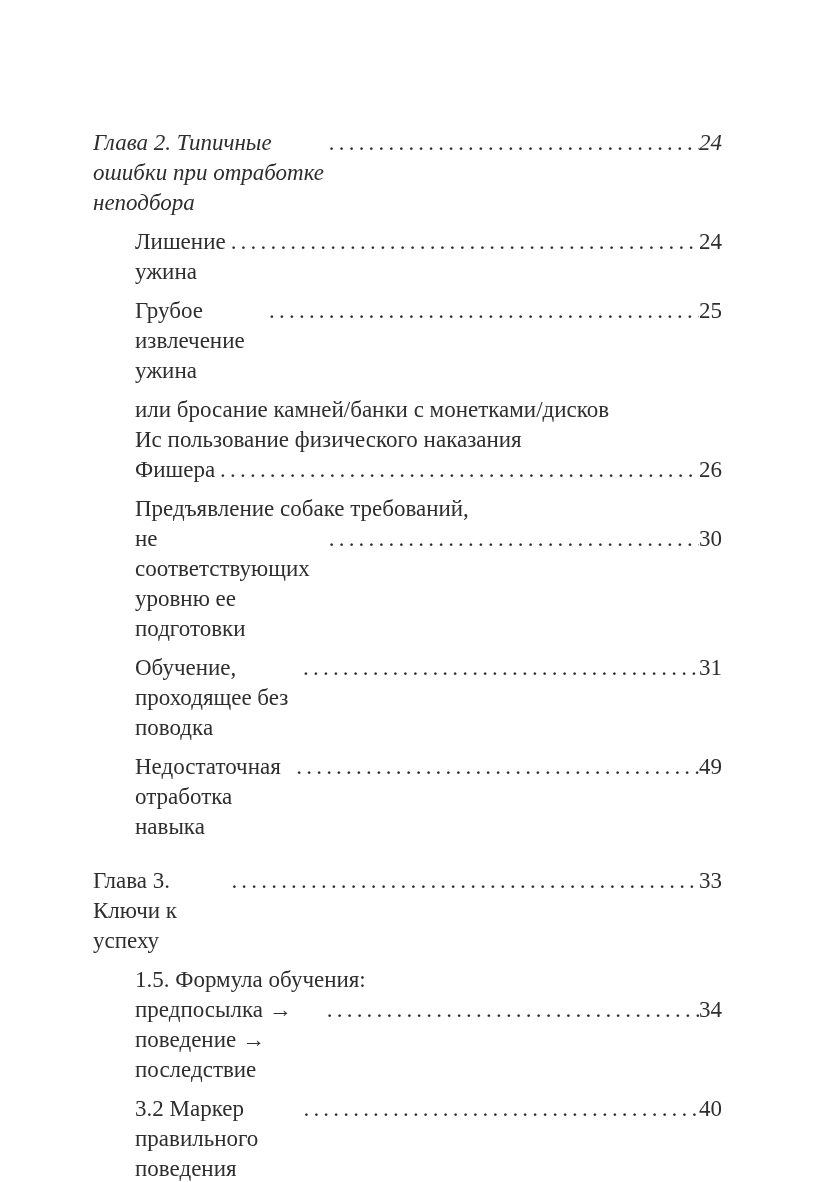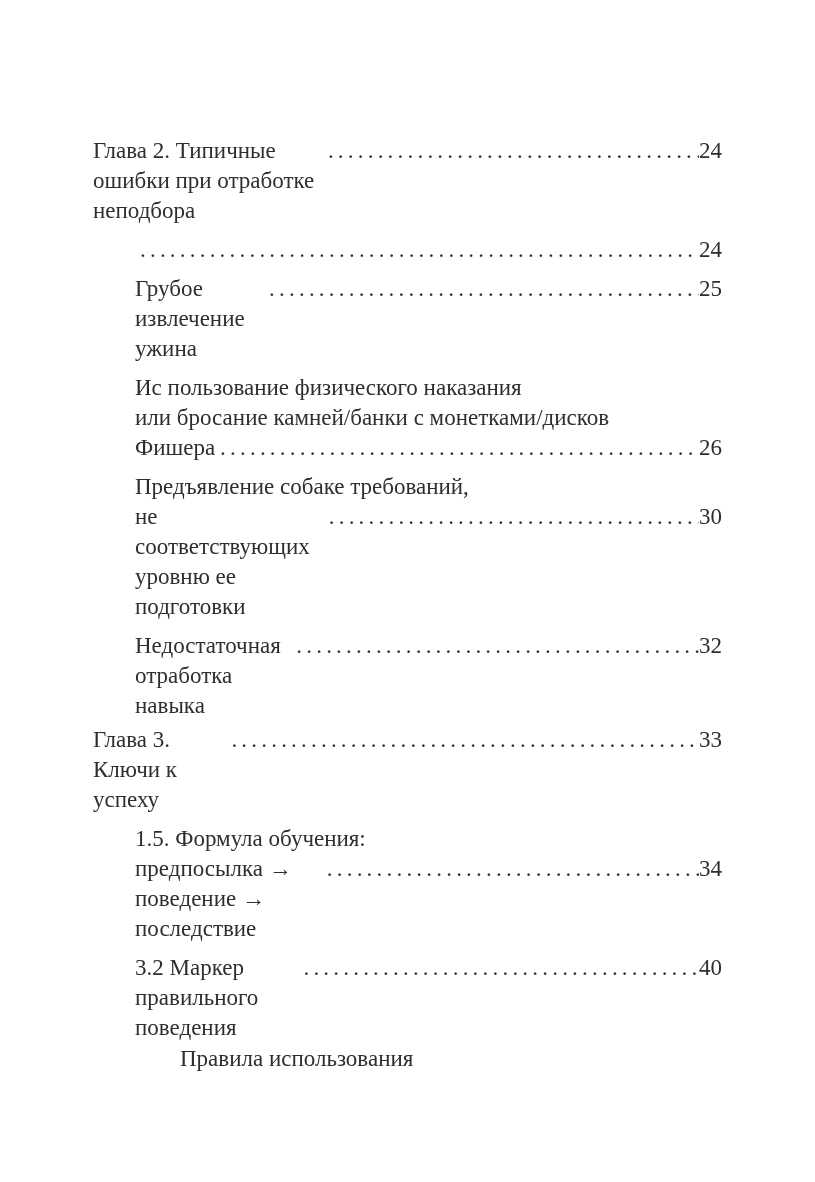--- a/index.html
+++ b/index.html
@@ -12,22 +12,22 @@
     position: relative;
   }
   .toc {
     position: absolute;
     left: 93px; top: 128px;
     width: 629px;
     font-size: 23px;
     line-height: 30px;
   }
   .entry { margin-top: 9px; }
-  .entry.lvl0 { margin-top: 4px; }
-  .entry:first-child { margin-top: 8px; }
+  .entry.lvl0 { margin-top: 24px; }
+  .entry:first-child { margin-top: 0; font-style: italic; }
   .entry.lvl1 { padding-left: 42px; }
   .entry.lvl2 { padding-left: 87px; margin-top: 1px; }
   .line { display: flex; align-items: baseline; }
   .t { white-space: pre-wrap; }
   .leader {
     flex: 1 1 auto;
     min-width: 0;
     overflow: hidden;
     white-space: nowrap;
     padding-left: 5px;
@@ -44,59 +44,67 @@
 <div class="toc" id="toc">
     <div class="entry lvl0">
       <div class="line">
         <span class="t">Глава 2. Типичные ошибки при отработке неподбора</span>
         <span class="leader"></span>
         <span class="pg">24</span>
       </div>
     </div>
     <div class="entry lvl1">
       <div class="line">
+        <span class="t">Лишение ужина</span>
         <span class="leader"></span>
         <span class="pg">24</span>
       </div>
     </div>
     <div class="entry lvl1">
       <div class="line">
         <span class="t">Грубое извлечение ужина</span>
         <span class="leader"></span>
         <span class="pg">25</span>
       </div>
     </div>
     <div class="entry lvl1">
       <div class="line">
-        <span class="t">Ис пользование физического наказания</span>
+        <span class="t">или бросание камней/банки с монетками/дисков</span>
       </div>
       <div class="line">
-        <span class="t">или бросание камней/банки с монетками/дисков</span>
+        <span class="t">Ис пользование физического наказания</span>
       </div>
       <div class="line">
         <span class="t">Фишера</span>
         <span class="leader"></span>
         <span class="pg">26</span>
       </div>
     </div>
     <div class="entry lvl1">
       <div class="line">
         <span class="t">Предъявление собаке требований,</span>
       </div>
       <div class="line">
         <span class="t">не соответствующих уровню ее подготовки</span>
         <span class="leader"></span>
         <span class="pg">30</span>
       </div>
     </div>
     <div class="entry lvl1">
       <div class="line">
+        <span class="t">Обучение, проходящее без поводка</span>
+        <span class="leader"></span>
+        <span class="pg">31</span>
+      </div>
+    </div>
+    <div class="entry lvl1">
+      <div class="line">
         <span class="t">Недостаточная отработка навыка</span>
         <span class="leader"></span>
-        <span class="pg">32</span>
+        <span class="pg">49</span>
       </div>
     </div>
     <div class="entry lvl0">
       <div class="line">
         <span class="t">Глава 3. Ключи к успеху</span>
         <span class="leader"></span>
         <span class="pg">33</span>
       </div>
     </div>
     <div class="entry lvl1">

